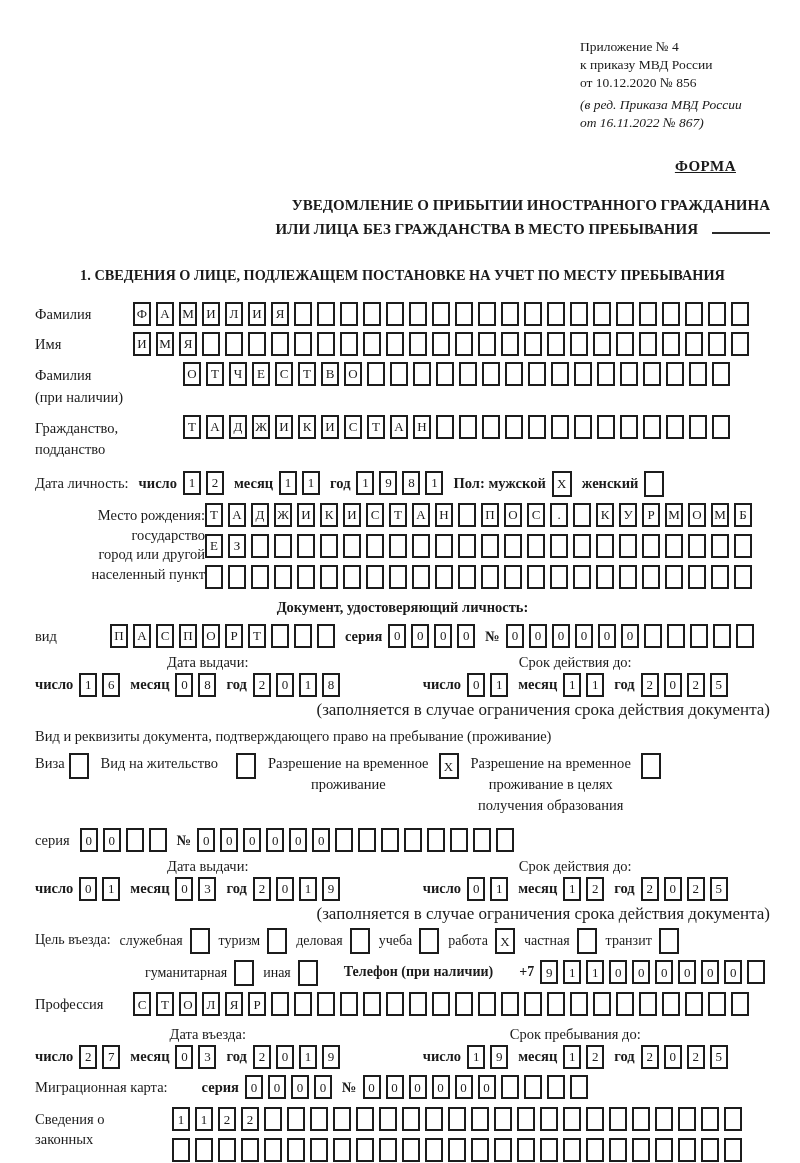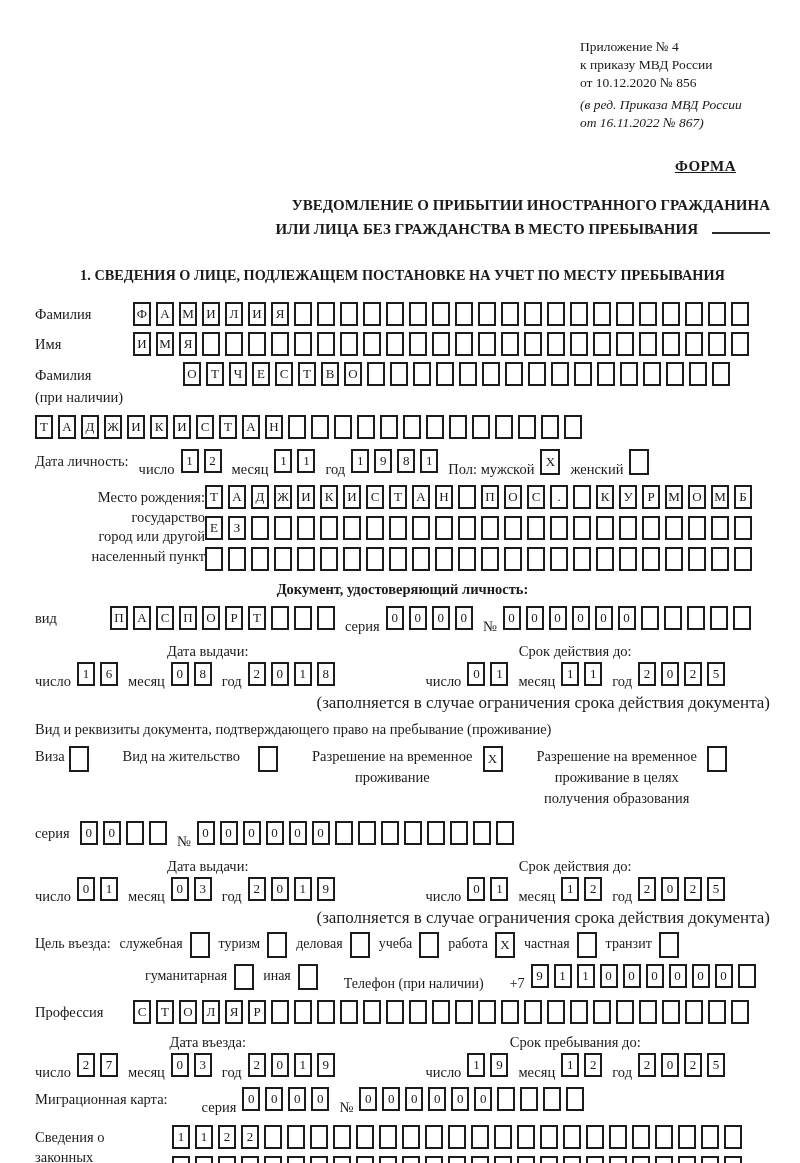--- a/index.html
+++ b/index.html
@@ -19,31 +19,31 @@
   .lbl{flex:0 0 auto;padding-top:3px;}
   .lbl.w98{width:98px;}  .lbl.w148{width:148px;}  .lbl.w170{width:170px;}  .lbl.w75{width:75px;}  .lbl.w137{width:137px;}
   .cells{display:flex;gap:5px;flex:0 0 auto;}
   .cell{
     box-sizing:border-box;width:18px;height:24px;border:2px solid #1c1c1c;
     display:flex;align-items:center;justify-content:center;
     font-size:13px;background:#fff;flex:0 0 auto;
   }
   .cb .cell{width:20px;height:26px;}
   .vstack{display:flex;flex-direction:column;gap:7px;}
-  .slbl{padding-top:3px;margin:8px 6px 0 10px;}
+  .slbl{padding-top:3px;margin:0 6px 0 10px;font-weight:bold;}
   .slbl.first{margin-left:0;}
   .center-bold{text-align:center;font-weight:bold;font-size:14.5px;margin:10px 0 8px 0;}
   .dates-wrap{margin-bottom:4px;}
   .dates-cols{display:flex;}
   .date-col-l{width:47%;}
   .date-col-r{width:53%;}
   .date-head{text-align:center;font-size:14.5px;margin-bottom:2px;}
   .dategrp{display:flex;align-items:flex-start;font-size:14.5px;}
   .note{ text-align:right;font-size:17px;margin-top:3px;}
-  .opt{display:flex;align-items:flex-start;margin-left:22px;}
+  .opt{display:flex;align-items:flex-start;}
   .opt-text{text-align:center;line-height:1.45;}
   .opt .cells{margin-left:10px;margin-top:0;}
   .purpose-row{flex-wrap:nowrap;font-size:14px;}
   .purpose-row .optc{display:flex;align-items:center;margin-left:9px;}
   .purpose-row .optc .cells{margin-left:7px;}
   .twoline div{line-height:1.5;}
   .mt2{margin-top:2px;text-align:right;} .mt10{margin-top:10px;}
 </style>
 </head>
 <body>
@@ -160,20 +160,24 @@
       <span class="cell"></span>
       <span class="cell"></span>
       <span class="cell"></span>
       <span class="cell"></span>
       <span class="cell"></span>
       <span class="cell"></span>
     </span>
 </div>
 
 <div class="row">
+  <span class="lbl w148 twoline">
+    <div>Гражданство,</div>
+    <div>подданство</div>
+  </span>
   <span class="cells">
       <span class="cell">Т</span>
       <span class="cell">А</span>
       <span class="cell">Д</span>
       <span class="cell">Ж</span>
       <span class="cell">И</span>
       <span class="cell">К</span>
       <span class="cell">И</span>
       <span class="cell">С</span>
       <span class="cell">Т</span>

